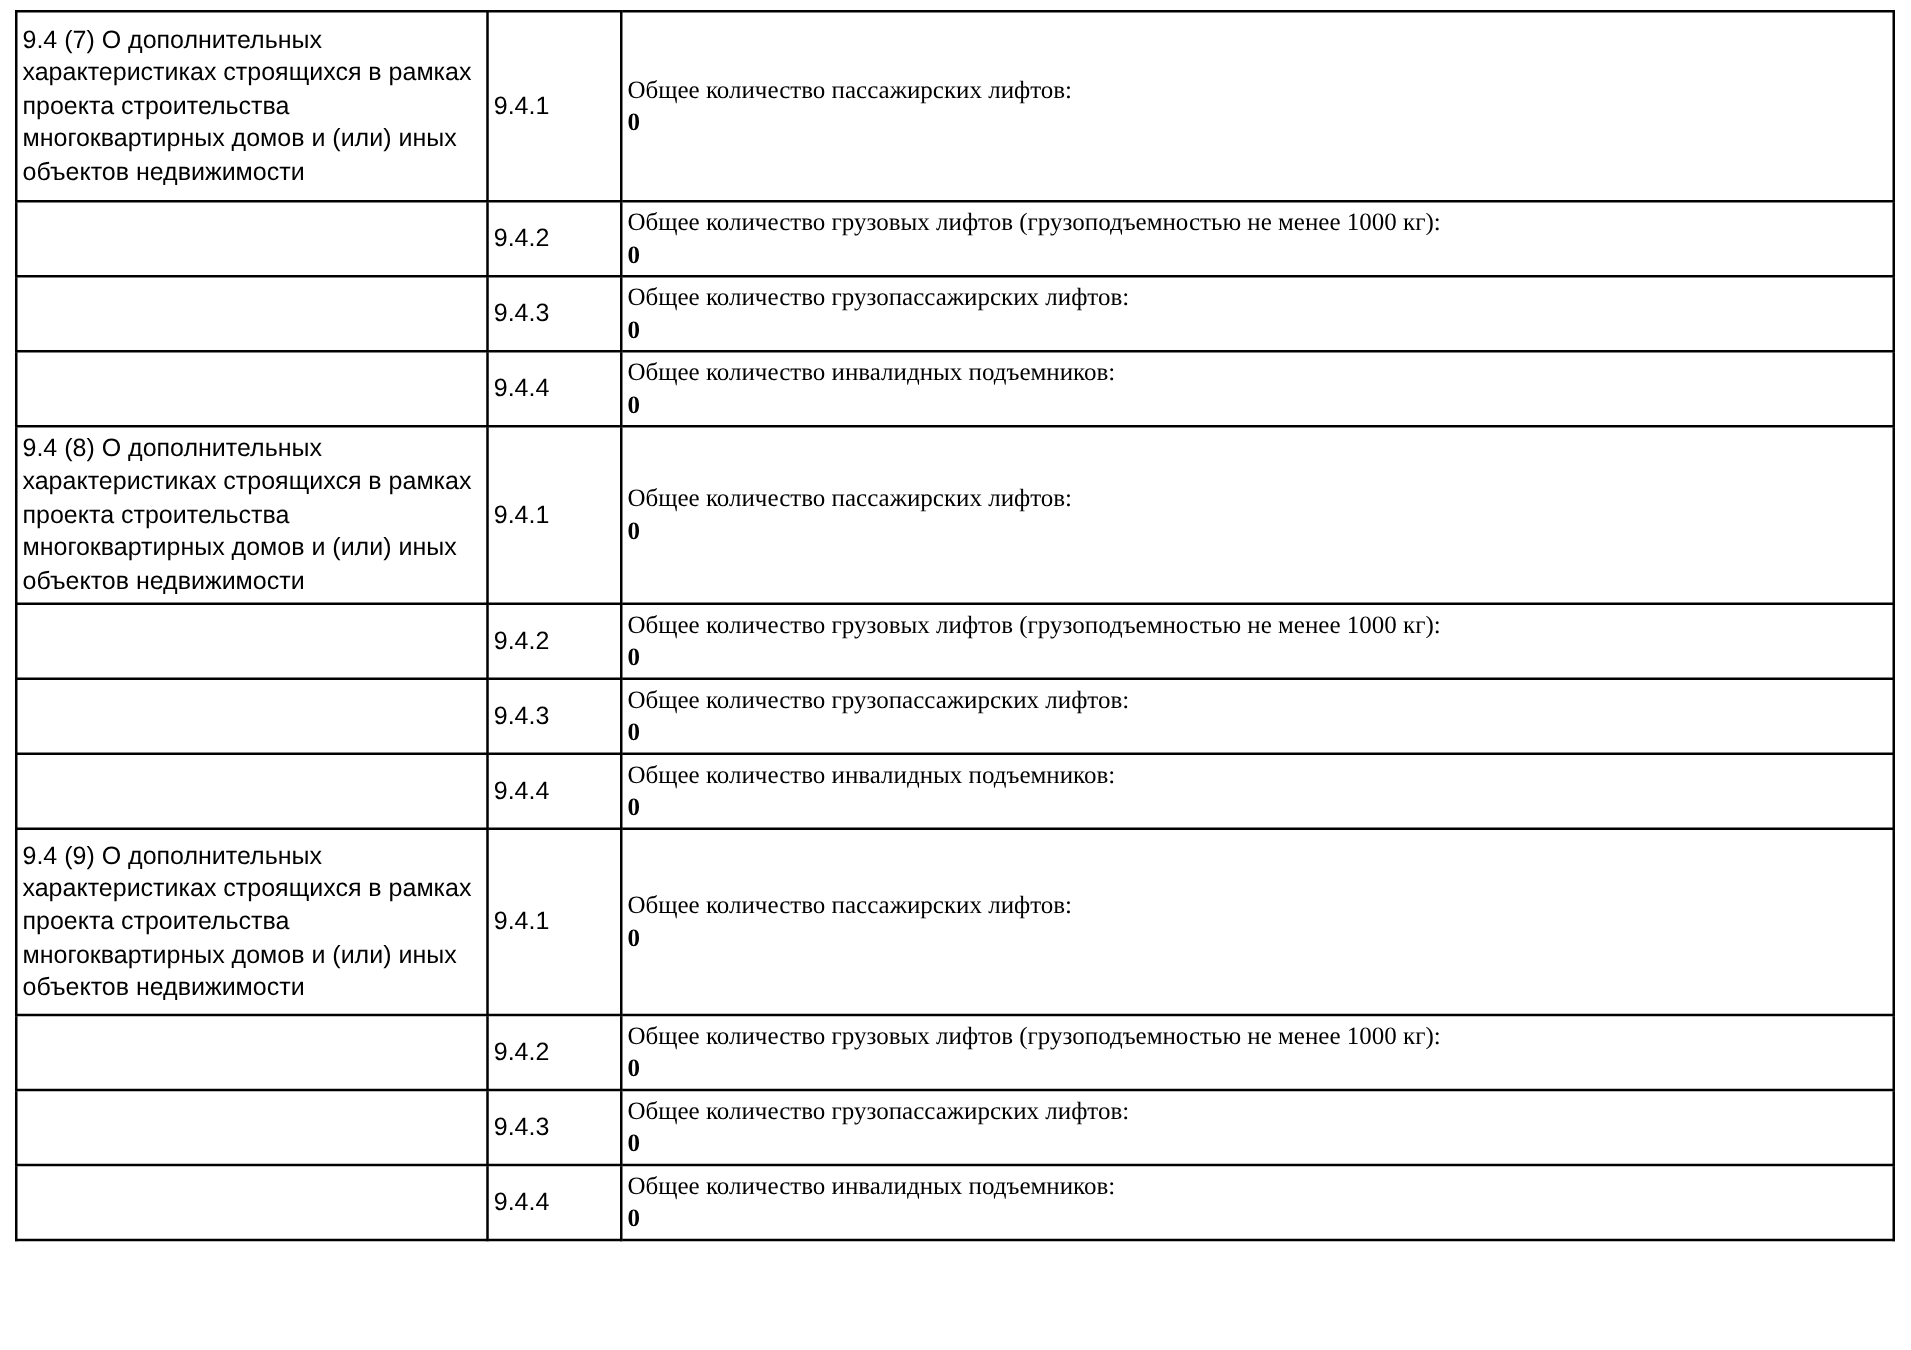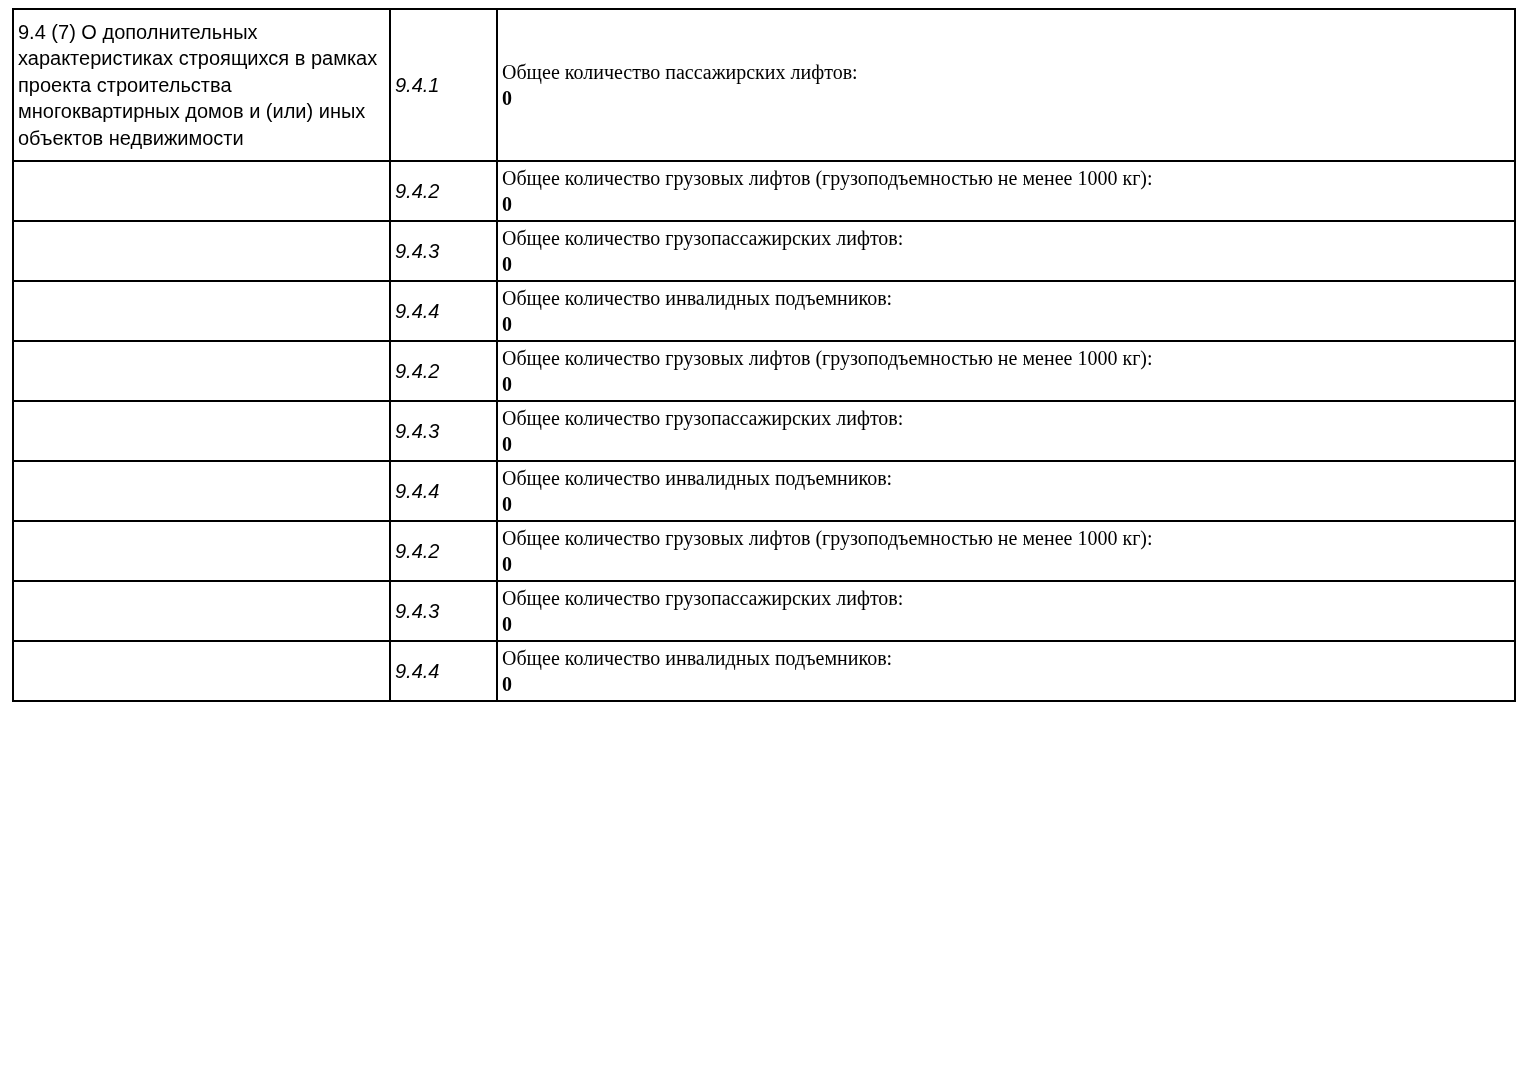--- a/index.html
+++ b/index.html
@@ -38,21 +38,20 @@
   tr.row-tall-2 td { height: 138px; }
   tr.row-tall-3 td { height: 145px; }
   tr.row-short  td { height: 56px;  }
 
   td.title-cell {
     vertical-align: top;
     margin-left: 45px;
   }
   td.code-cell {
     vertical-align: middle;
-    font-style: italic;
   }
   td.content-cell {
     vertical-align: middle;
     font-family: Liberation Serif, serif;
   }
   .field-label {
     display: block;
   }
   .field-value {
     display: block;
@@ -97,20 +96,28 @@
       </tr>
       <tr class="row-short">
         <td class="title-cell"></td>
         <td class="code-cell">9.4.4</td>
         <td class="content-cell">
           <span class="field-label">Общее количество инвалидных подъемников:</span>
           <span class="field-value">0</span>
         </td>
       </tr>
 
+      <tr class="row-tall-2">
+        <td class="title-cell">9.4 (8) О дополнительных характеристиках строящихся в рамках проекта строительства многоквартирных домов и (или) иных объектов недвижимости</td>
+        <td class="code-cell">9.4.1</td>
+        <td class="content-cell">
+          <span class="field-label">Общее количество пассажирских лифтов:</span>
+          <span class="field-value">0</span>
+        </td>
+      </tr>
       <tr class="row-short">
         <td class="title-cell"></td>
         <td class="code-cell">9.4.2</td>
         <td class="content-cell">
           <span class="field-label">Общее количество грузовых лифтов (грузоподъемностью не менее 1000 кг):</span>
           <span class="field-value">0</span>
         </td>
       </tr>
       <tr class="row-short">
         <td class="title-cell"></td>
@@ -122,20 +129,28 @@
       </tr>
       <tr class="row-short">
         <td class="title-cell"></td>
         <td class="code-cell">9.4.4</td>
         <td class="content-cell">
           <span class="field-label">Общее количество инвалидных подъемников:</span>
           <span class="field-value">0</span>
         </td>
       </tr>
 
+      <tr class="row-tall-3">
+        <td class="title-cell">9.4 (9) О дополнительных характеристиках строящихся в рамках проекта строительства многоквартирных домов и (или) иных объектов недвижимости</td>
+        <td class="code-cell">9.4.1</td>
+        <td class="content-cell">
+          <span class="field-label">Общее количество пассажирских лифтов:</span>
+          <span class="field-value">0</span>
+        </td>
+      </tr>
       <tr class="row-short">
         <td class="title-cell"></td>
         <td class="code-cell">9.4.2</td>
         <td class="content-cell">
           <span class="field-label">Общее количество грузовых лифтов (грузоподъемностью не менее 1000 кг):</span>
           <span class="field-value">0</span>
         </td>
       </tr>
       <tr class="row-short">
         <td class="title-cell"></td>

